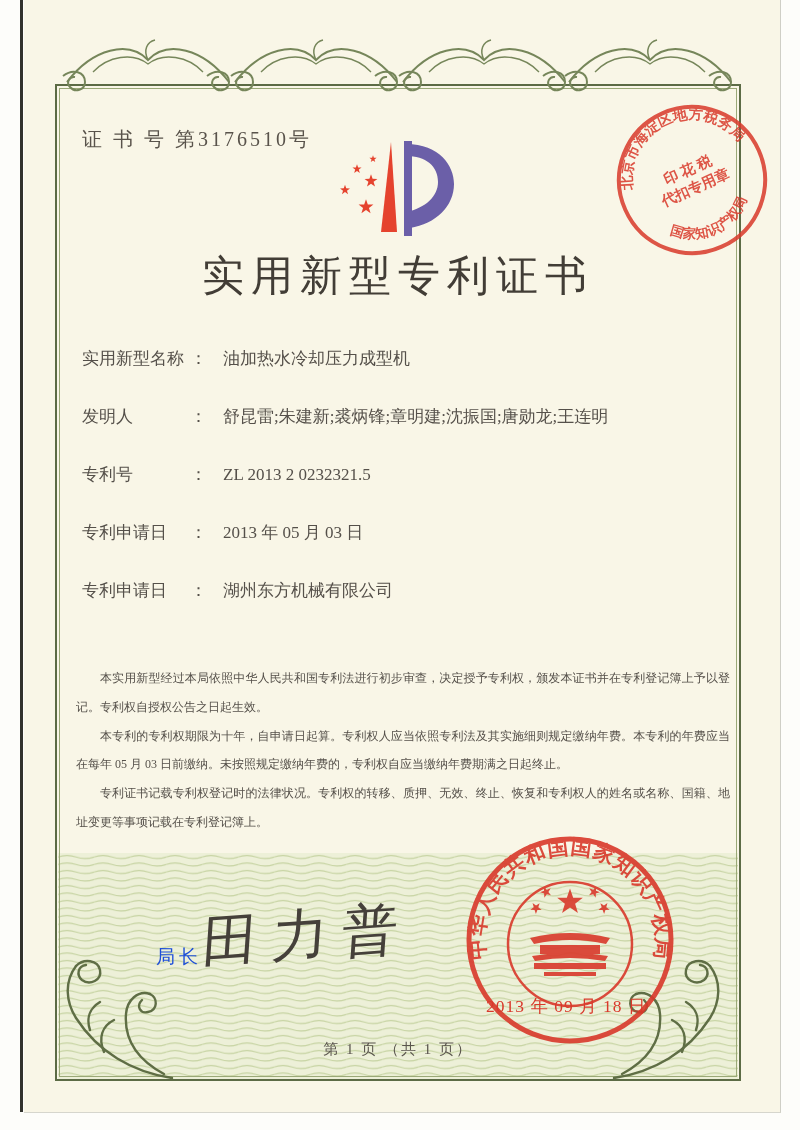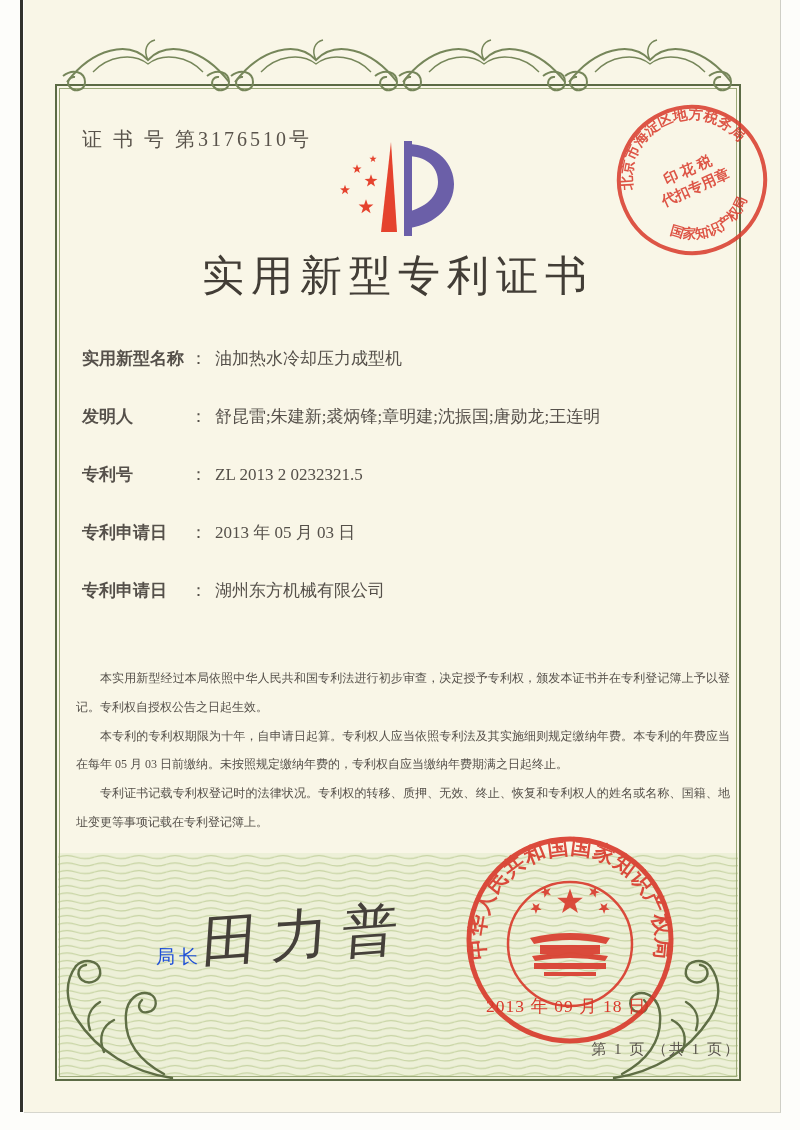--- a/index.html
+++ b/index.html
@@ -20,37 +20,37 @@
   .corner-bl{position:absolute;left:46px;top:956px;}
   .corner-br{position:absolute;left:612px;top:956px;transform:scaleX(-1);}
   
   .cert-no{position:absolute;left:82px;top:126px;font-size:20px;letter-spacing:3px;color:#59534b;}
   .logo{position:absolute;left:320px;top:136px;}
   .doc-title{position:absolute;left:55px;top:248px;width:686px;text-align:center;
              font-size:42px;letter-spacing:7px;color:#423d36;font-weight:500;}
   
   .fields{position:absolute;left:82px;top:346px;width:630px;display:flex;flex-direction:column;gap:33px;}
   .frow{font-size:17px;line-height:25px;color:#55504a;white-space:nowrap;}
-  .flabel{display:inline-block;width:108px;text-align:justify;vertical-align:top;font-weight:bold;}
+  .flabel{display:inline-block;width:108px;text-align:justify;vertical-align:top;}
   .flabel::after{content:"";display:inline-block;width:100%;}
-  .fval{margin-left:8px;}
+  .fval{margin-left:16px;}
   
   .paras{position:absolute;left:76px;top:664px;width:654px;}
   .paras p{margin:0;font-size:12px;line-height:28.8px;text-align:justify;text-indent:2em;color:#55504a;}
   
   .sig-title{position:absolute;left:156px;top:944px;font-size:19px;letter-spacing:4px;color:#1d4ed8;z-index:6;}
   .sig-name{position:absolute;left:202px;top:898px;font-size:56px;letter-spacing:14px;color:#45403a;
             transform:rotate(-4deg) skewX(-8deg);z-index:6;font-weight:500;}
   
   .office-seal{position:absolute;left:462px;top:832px;opacity:.9;z-index:7;}
   .seal-date{position:absolute;left:486px;top:994px;width:190px;font-size:17.5px;letter-spacing:1px;
              color:#d9392b;z-index:8;white-space:nowrap;}
   .tax-seal{position:absolute;left:608px;top:96px;opacity:.85;transform:rotate(-24deg);z-index:7;}
   
-  .footer{position:absolute;left:55px;top:1040px;width:686px;text-align:right;
+  .footer{position:absolute;left:55px;top:1040px;width:686px;text-align:center;
           font-size:15px;letter-spacing:2px;color:#5a554d;z-index:6;}
   .z-content{z-index:5;}
 </style>
 </head>
 <body>
 
 <div class="stage">
 
   <svg width="0" height="0" style="position:absolute" aria-hidden="true">
     <defs>

